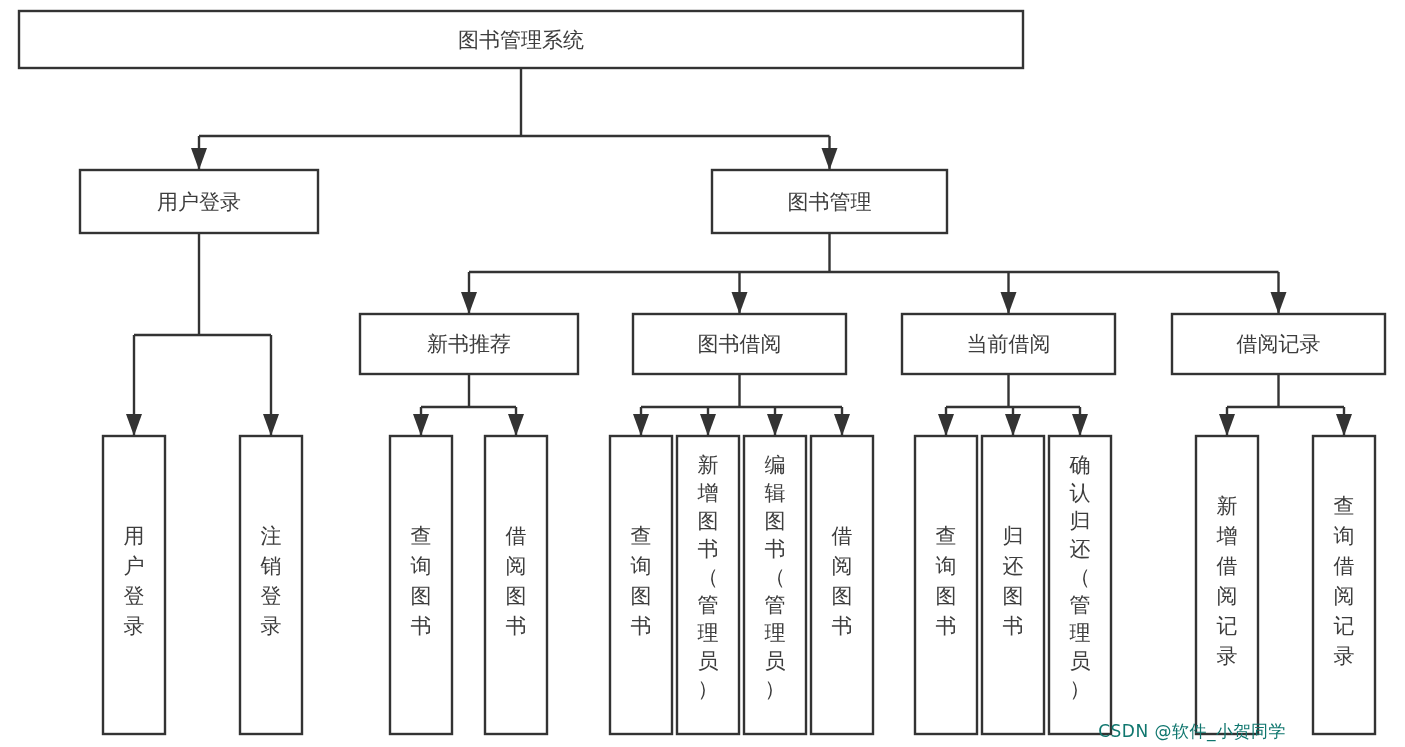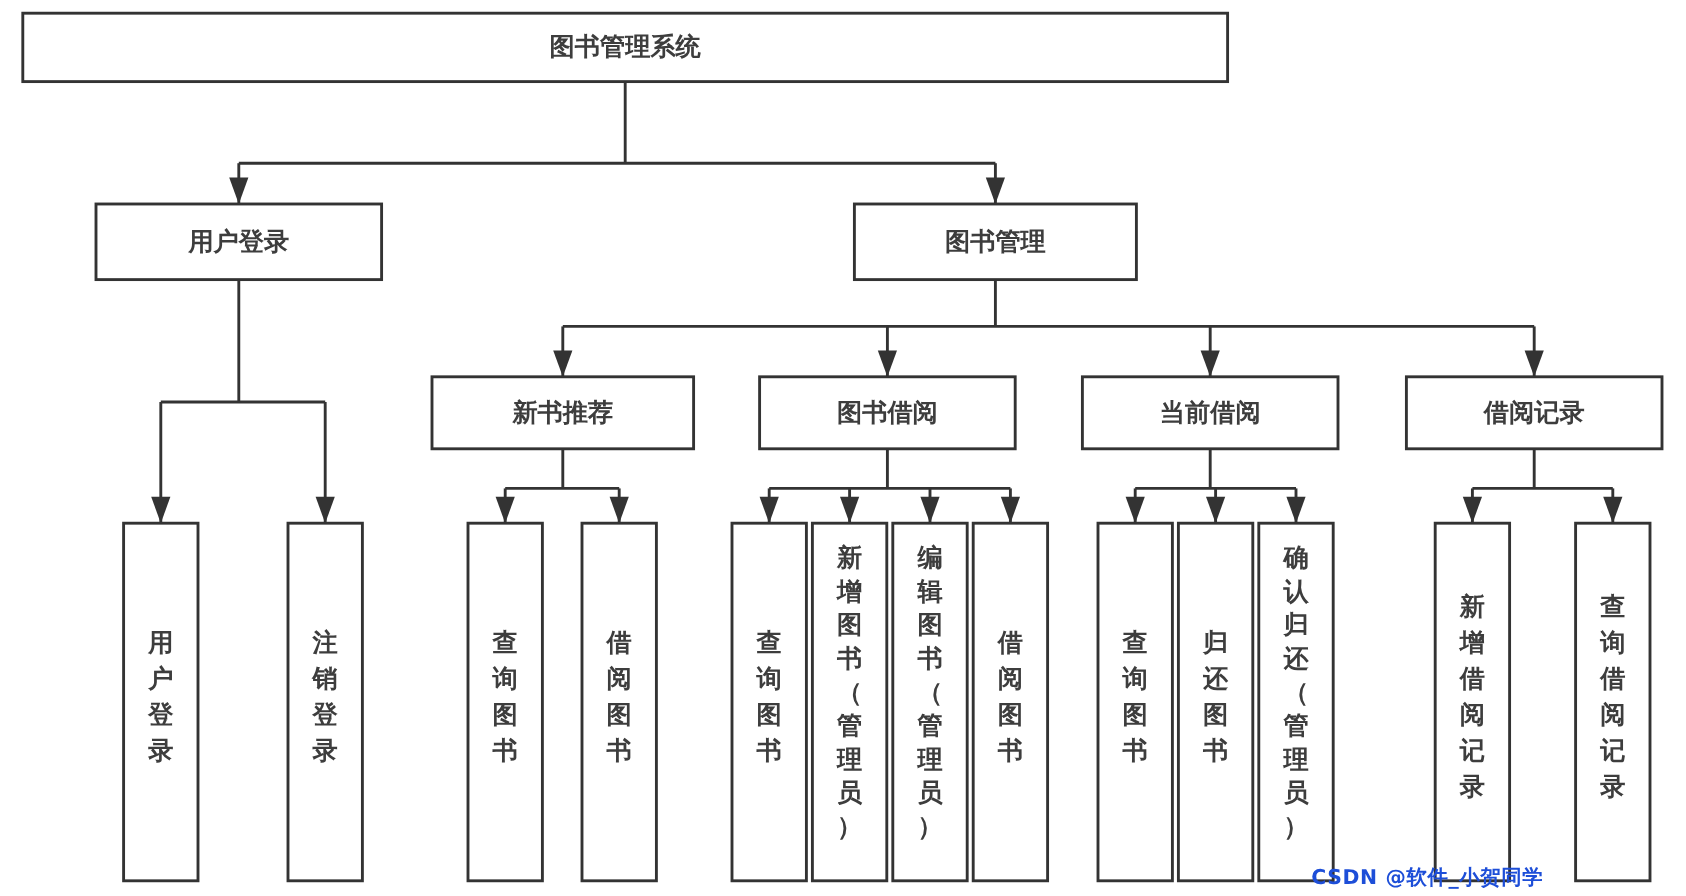--- a/index.html
+++ b/index.html
@@ -10,21 +10,20 @@
   body {
     width: 1405px;
     height: 747px;
     font-family: "DejaVu Sans", "Liberation Sans", sans-serif;
     overflow: hidden;
   }
   #diagram-root {
     position: relative;
     width: 1294px;
     height: 747px;
-    font-weight: bold;
   }
   svg#diagram-canvas {
     position: absolute;
     top: 0;
     left: 0;
     width: 1405px;
     height: 747px;
     display: block;
   }
   .node-box {
@@ -54,21 +53,21 @@
     font-family: "DejaVu Sans", "Liberation Sans", sans-serif;
     font-size: 21px;
     text-anchor: middle;
   }
   .watermark {
     position: absolute;
     right: 8px;
     bottom: 4px;
     font-family: "DejaVu Sans", "Liberation Sans", sans-serif;
     font-size: 17px;
-    color: #1d4ed8;
+    color: #0f766e;
     white-space: nowrap;
     letter-spacing: 0.5px;
   }
 </style>
 </head>
 <body>
 
 <div id="diagram-root">
   <svg id="diagram-canvas" viewBox="0 0 1405 747">
     <g id="connector-layer">

